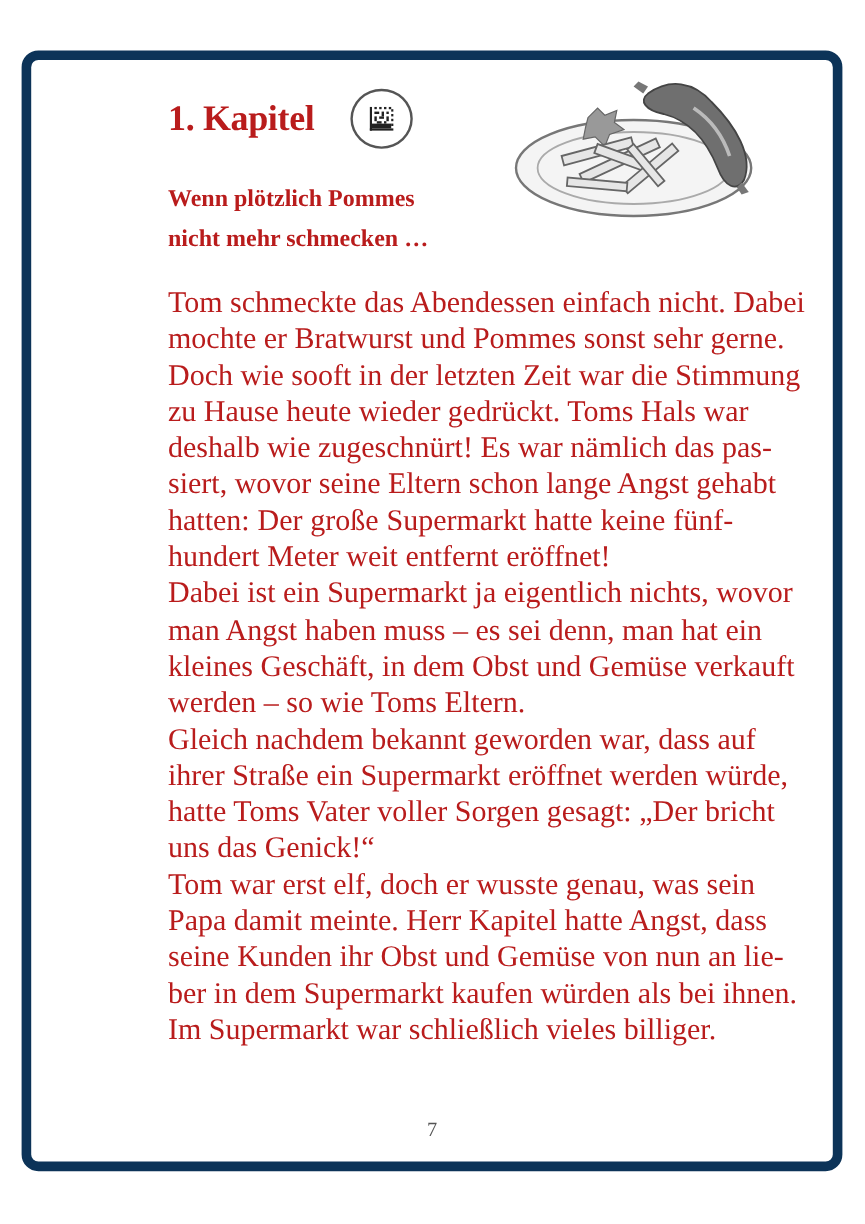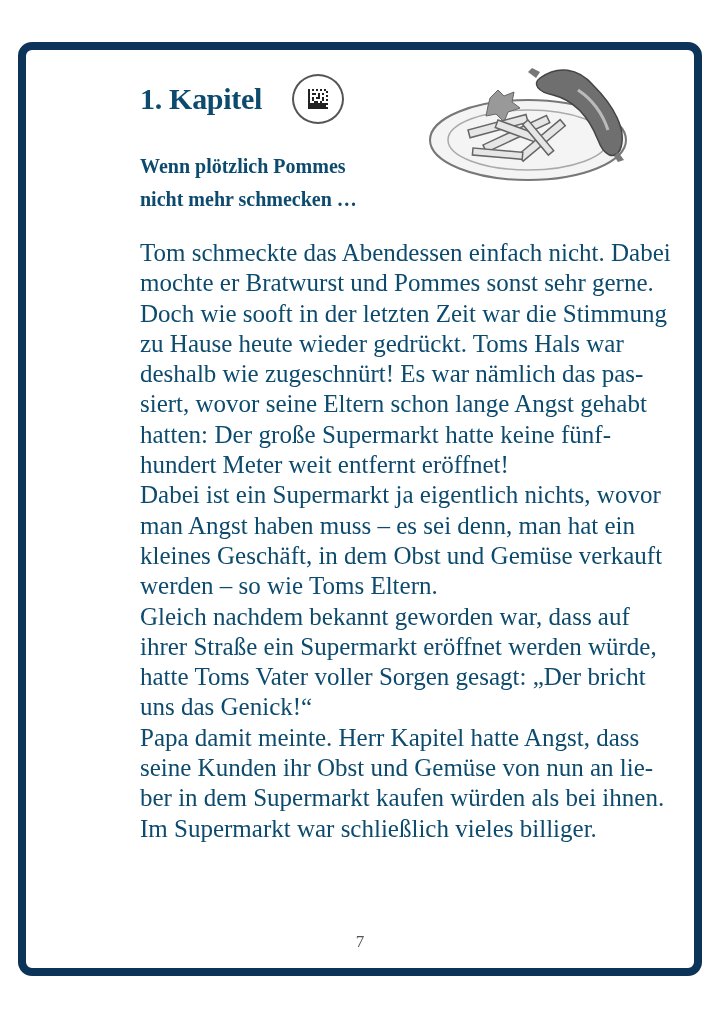--- a/index.html
+++ b/index.html
@@ -1,21 +1,21 @@
 <!DOCTYPE html>
 <html><head>
 <meta charset="utf-8">
 <style>
   html, body { margin: 0; padding: 0; background: #ffffff; }
   body { width: 721px; height: 1020px; position: relative; overflow: hidden; }
   .frame {
     position: absolute; left: 18px; top: 42px; width: 668px; height: 918px;
     border: 8px solid #0c3358; border-radius: 14px; background: #ffffff;
   }
-  .serif { font-family: "Liberation Serif", "DejaVu Serif", serif; color: #0c4a6e; }
+  .serif { font-family: "Liberation Serif", "DejaVu Serif", serif; color: #b91c1c; }
   .chapter-title {
     position: absolute; left: 114px; top: 32px; margin: 0;
     font-size: 30px; font-weight: bold; letter-spacing: -0.3px;
   }
   .code-badge {
     position: absolute; left: 266px; top: 24px; width: 48px; height: 46px;
     border: 2px solid #555; border-radius: 50%;
     display: flex; align-items: center; justify-content: center;
   }
   .subtitle {
@@ -109,20 +109,21 @@
       <span class="line">kleines Geschäft, in dem Obst und Gemüse verkauft</span>
       <span class="line last">werden – so wie Toms Eltern.</span>
     </p>
     <p>
       <span class="line">Gleich nachdem bekannt geworden war, dass auf</span>
       <span class="line">ihrer Straße ein Supermarkt eröffnet werden würde,</span>
       <span class="line">hatte Toms Vater voller Sorgen gesagt: „Der bricht</span>
       <span class="line last">uns das Genick!“</span>
     </p>
     <p>
+      <span class="line">Tom war erst elf, doch er wusste genau, was sein</span>
       <span class="line">Papa damit meinte. Herr Kapitel hatte Angst, dass</span>
       <span class="line">seine Kunden ihr Obst und Gemüse von nun an lie-</span>
       <span class="line">ber in dem Supermarkt kaufen würden als bei ihnen.</span>
       <span class="line last">Im Supermarkt war schließlich vieles billiger.</span>
     </p>
   </div>
 
   <div class="page-number serif">7</div>
 </div>
 

